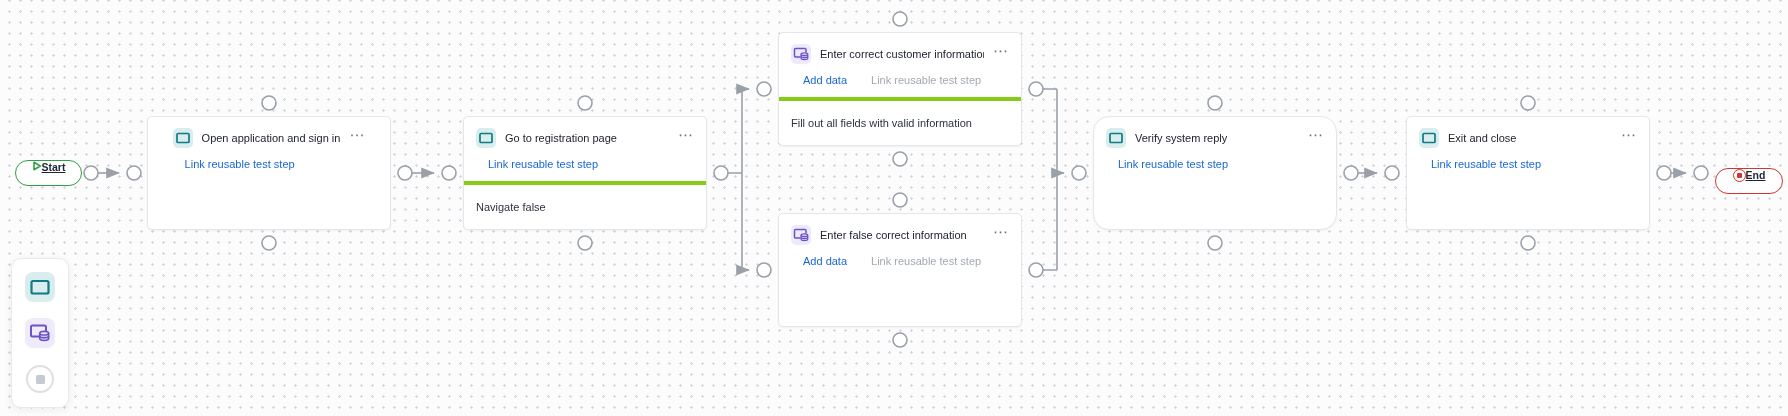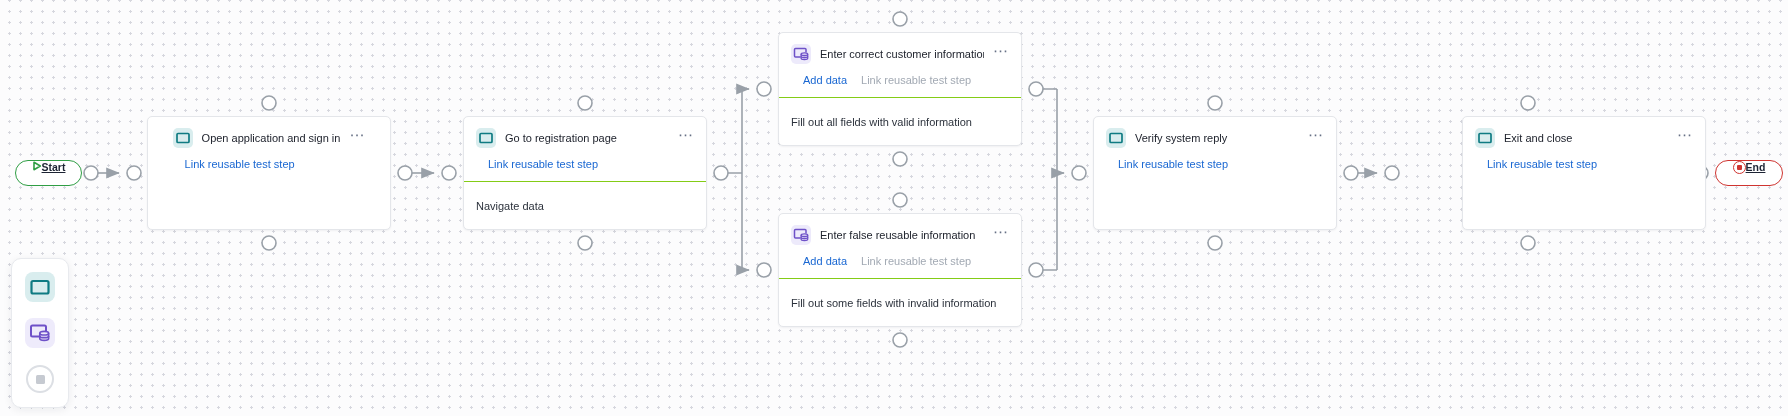--- a/index.html
+++ b/index.html
@@ -18,21 +18,21 @@
   svg.connector-layer{position:absolute;left:0;top:0;z-index:1;}
   .node{position:absolute;z-index:2;}
 
   
   .pill{
     box-sizing:border-box;height:26px;border-radius:13px;background:#fff;
     display:flex;justify-content:center;gap:0;
     font-size:10.5px;font-weight:700;color:#1c2333;cursor:pointer;text-decoration:underline;
   }
   .pill.start{border:1.6px solid #2f9e44;width:67px;}
-  .pill.end{border:1.6px solid #cf3430;width:68px;}
+  .pill.end{border:1.6px solid #cf3430;width:68px;margin-top:8px;}
   .stop-glyph{
     width:13px;height:13px;border:1.5px solid #cf3430;border-radius:50%;
     display:flex;align-items:center;justify-content:center;box-sizing:border-box;
   }
   .stop-glyph i{display:block;width:5px;height:5px;background:#cf3430;border-radius:1px;}
 
   
   .card{
     box-sizing:border-box;width:244px;height:114px;background:#fff;
     border:1px solid #e4e6ea;border-radius:5px;
@@ -45,25 +45,25 @@
     width:20px;height:20px;border-radius:5px;flex:0 0 auto;
     display:flex;align-items:center;justify-content:center;
   }
   .chip.teal{background:#d9edee;}
   .chip.purple{background:#edeafb;}
   .card-title{flex:1;font-size:11px;color:#20242e;line-height:13px;white-space:nowrap;overflow:hidden;}
   .menu-btn{
     border:none;background:none;padding:0 0 6px 0;margin:0;cursor:pointer;
     color:#667085;font-size:15px;line-height:8px;letter-spacing:1px;
   }
-  .links-row{display:flex;gap:14px;padding:10px 12px 11px 12px;font-size:11px;}
+  .links-row{display:flex;gap:24px;padding:10px 12px 11px 12px;font-size:11px;}
   .link{color:#1967d2;text-decoration:none;cursor:pointer;}
   .link.muted{color:#a2a9b3;cursor:default;}
   .card-body{
-    border-top:1px solid #84cc16;flex:1;display:flex;align-items:center;
+    border-top:4px solid #84cc16;flex:1;display:flex;align-items:center;
     padding:12px 12px;font-size:11px;color:#2c323c;
   }
 
   
   .toolbar{
     position:absolute;left:11px;top:258px;width:58px;height:150px;z-index:3;
     box-sizing:border-box;background:#fff;border:1px solid #e8eaee;border-radius:10px;
     box-shadow:0 2px 8px rgba(16,24,40,.07);
     display:flex;flex-direction:column;align-items:center;gap:16px;padding-top:13px;
   }
@@ -169,21 +169,21 @@
               <rect x="4" y="5.5" width="12" height="9" rx="1" fill="none" stroke="#0f7b82" stroke-width="1.7"></rect>
             </svg>
         </span>
         <span class="card-title">Go to registration page</span>
         <button class="menu-btn">⋯</button>
       </div>
       <div class="links-row">
         <a class="link">Link reusable test step</a>
       </div>
     </div>
-    <div class="card-body">Navigate data</div>
+    <div class="card-body">Navigate false</div>
   </div>
 
   <div class="node card" style="left:778px;top:32px;">
     <div class="card-head">
       <div class="title-row">
         <span class="chip purple">
           <svg width="20" height="20" viewBox="0 0 20 20">
             <rect x="3.5" y="4.5" width="11.5" height="8.5" rx="1" fill="none" stroke="#6e51c8" stroke-width="1.5"></rect>
             <rect x="9.6" y="8.6" width="8" height="8" fill="#edeafb" stroke="none"></rect>
             <ellipse cx="13.4" cy="10.2" rx="3.3" ry="1.3" fill="#edeafb" stroke="#6e51c8" stroke-width="1.3"></ellipse>
@@ -207,49 +207,48 @@
       <div class="title-row">
         <span class="chip purple">
           <svg width="20" height="20" viewBox="0 0 20 20">
             <rect x="3.5" y="4.5" width="11.5" height="8.5" rx="1" fill="none" stroke="#6e51c8" stroke-width="1.5"></rect>
             <rect x="9.6" y="8.6" width="8" height="8" fill="#edeafb" stroke="none"></rect>
             <ellipse cx="13.4" cy="10.2" rx="3.3" ry="1.3" fill="#edeafb" stroke="#6e51c8" stroke-width="1.3"></ellipse>
             <path d="M10.1,10.2 v4 c0,.75 1.45,1.3 3.3,1.3 s3.3-.55 3.3-1.3 v-4" fill="none" stroke="#6e51c8" stroke-width="1.3"></path>
             <path d="M10.1,12.2 c0,.75 1.45,1.3 3.3,1.3 s3.3-.55 3.3-1.3" fill="none" stroke="#6e51c8" stroke-width="1.3"></path>
           </svg>
         </span>
-        <span class="card-title">Enter false reusable information</span>
+        <span class="card-title">Enter false correct information</span>
         <button class="menu-btn">⋯</button>
       </div>
       <div class="links-row">
         <a class="link">Add data</a>
         <a class="link muted">Link reusable test step</a>
       </div>
     </div>
-    <div class="card-body">Fill out some fields with invalid information</div>
-  </div>
-
-  <div class="node card" style="left:1093px;top:116px;">
+  </div>
+
+  <div class="node card" style="left:1093px;top:116px;border-radius:16px;">
     <div class="card-head">
       <div class="title-row">
         <span class="chip teal">
           <svg width="20" height="20" viewBox="0 0 20 20">
               <rect x="4" y="5.5" width="12" height="9" rx="1" fill="none" stroke="#0f7b82" stroke-width="1.7"></rect>
             </svg>
         </span>
         <span class="card-title">Verify system reply</span>
         <button class="menu-btn">⋯</button>
       </div>
       <div class="links-row">
         <a class="link">Link reusable test step</a>
       </div>
     </div>
   </div>
 
-  <div class="node card" style="left:1462px;top:116px;">
+  <div class="node card" style="left:1406px;top:116px;">
     <div class="card-head">
       <div class="title-row">
         <span class="chip teal">
           <svg width="20" height="20" viewBox="0 0 20 20">
               <rect x="4" y="5.5" width="12" height="9" rx="1" fill="none" stroke="#0f7b82" stroke-width="1.7"></rect>
             </svg>
         </span>
         <span class="card-title">Exit and close</span>
         <button class="menu-btn">⋯</button>
       </div>

